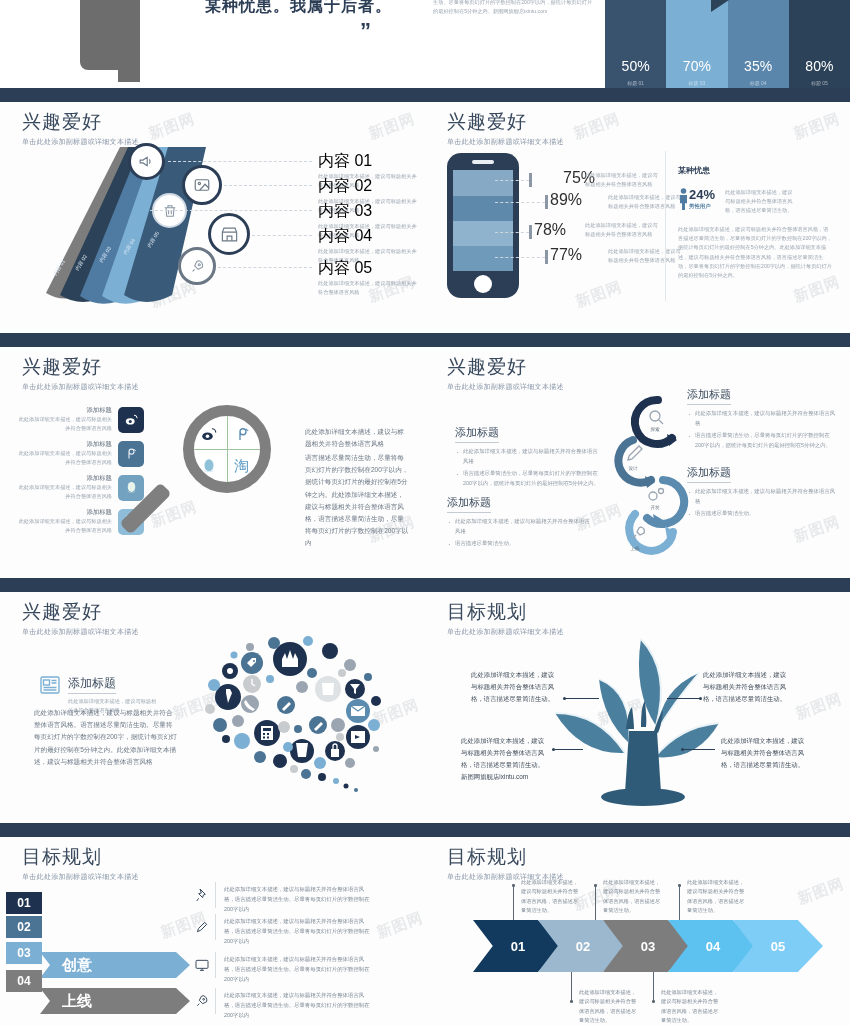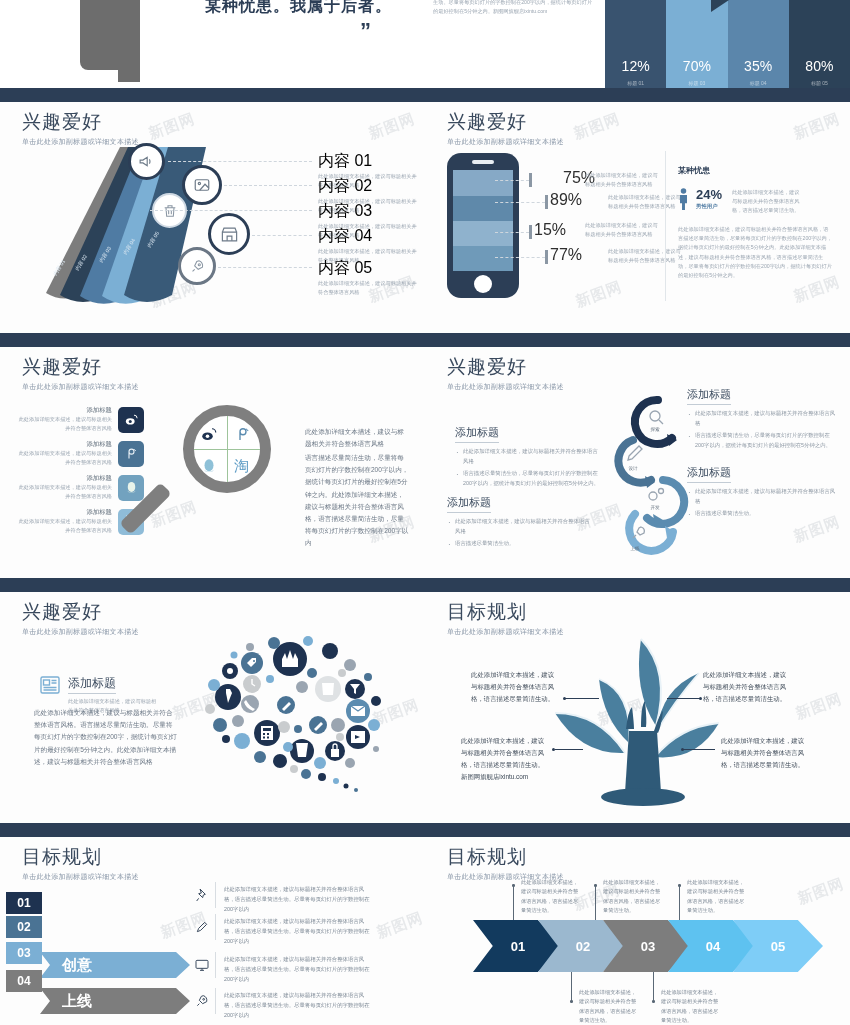--- a/index.html
+++ b/index.html
@@ -119,21 +119,21 @@
     <div class="silhouette" style="left:110px;top:-45px;width:30px;height:70px;"></div>
     <div class="silhouette" style="left:118px;top:20px;width:22px;height:62px;"></div>
     <div style="position:absolute;left:205px;top:-4px;font-size:16px;font-weight:700;color:#2c3e56;letter-spacing:1px;">某种忧患。我属于后者。</div>
     <div style="position:absolute;left:360px;top:20px;font-size:22px;font-weight:700;color:#2c3e56;line-height:1;">”</div>
   </div>
 
   <div class="slide" id="slide1">
     <div class="p6" style="position:absolute;left:8px;top:-2px;width:160px;">生动。尽量将每页幻灯片的字数控制在200字以内，据统计每页幻灯片的最好控制在5分钟之内。新图网旗舰店ixintu.com</div>
     <div class="barwrap">
       <div class="bar" style="height:92px;background:#39536f;">
-        <div class="pct">12%</div>
+        <div class="pct">50%</div>
         <div class="cap">标题 01</div>
       </div>
       <div class="bar" style="height:120px;background:#7bafd4;">
         <div class="pct">70%</div>
         <div class="cap">标题 03</div>
       </div>
       <div class="bar" style="height:104px;background:#5b86ab;">
         <div class="pct">35%</div>
         <div class="cap">标题 04</div>
       </div>
@@ -258,42 +258,42 @@
 
     <div class="tick" style="left:104px;top:78px;height:14px;"></div>
     <div class="bigpct" style="position:absolute;left:109px;top:74px;margin-left:29px;">75%</div>
     <div class="p6" style="position:absolute;left:160px;top:76px;width:75px;">此处添加详细文本描述，建议与标题相关并符合整体语言风格</div>
 
     <div class="tick" style="left:120px;top:100px;height:14px;"></div>
     <div class="bigpct" style="position:absolute;left:125px;top:96px;">89%</div>
     <div class="p6" style="position:absolute;left:183px;top:98px;width:75px;">此处添加详细文本描述，建议与标题相关并符合整体语言风格</div>
 
     <div class="tick" style="left:104px;top:130px;height:14px;"></div>
-    <div class="bigpct" style="position:absolute;left:109px;top:126px;">15%</div>
+    <div class="bigpct" style="position:absolute;left:109px;top:126px;">78%</div>
     <div class="p6" style="position:absolute;left:160px;top:126px;width:75px;">此处添加详细文本描述，建议与标题相关并符合整体语言风格</div>
 
     <div class="tick" style="left:120px;top:155px;height:14px;"></div>
     <div class="bigpct" style="position:absolute;left:125px;top:151px;">77%</div>
     <div class="p6" style="position:absolute;left:183px;top:152px;width:75px;">此处添加详细文本描述，建议与标题相关并符合整体语言风格</div>
 
     <div class="dashline" style="left:70px;top:85px;width:34px;"></div>
     <div class="dashline" style="left:70px;top:107px;width:50px;"></div>
     <div class="dashline" style="left:70px;top:137px;width:34px;"></div>
     <div class="dashline" style="left:70px;top:162px;width:50px;"></div>
 
     <div class="vdiv" style="left:240px;top:56px;height:150px;"></div>
 
     <div style="position:absolute;left:253px;top:70px;width:160px;">
       <div style="font-size:8px;font-weight:700;color:#2c3e56;">某种忧患</div>
       <div style="display:flex;align-items:flex-start;margin-top:12px;">
         <svg width="11" height="22" viewBox="0 0 12 24" fill="#4f7ba3">
           <circle cx="6" cy="3.4" r="3"></circle>
             <path d="M2.2 7.5h7.6v9H7.6V24H4.4v-7.5H2.2z"></path>
         </svg>
-        <div style="margin-left:7px;">
+        <div style="margin-left:0;">
           <div style="font-size:13px;font-weight:700;color:#2c3e56;line-height:1;">24%</div>
           <div style="font-size:5.4px;font-weight:700;color:#4f7ba3;margin-top:2px;">男性用户</div>
         </div>
         <div class="p6" style="margin-left:10px;width:72px;">此处添加详细文本描述，建议与标题相关并符合整体语言风格，语言描述尽量简洁生动。</div>
       </div>
       <div class="p6" style="margin-top:10px;width:155px;">此处添加详细文本描述，建议与标题相关并符合整体语言风格，语言描述尽量简洁生动，尽量将每页幻灯片的字数控制在200字以内，据统计每页幻灯片的最好控制在5分钟之内。此处添加详细文本描述，建议与标题相关并符合整体语言风格，语言描述尽量简洁生动，尽量将每页幻灯片的字数控制在200字以内，据统计每页幻灯片的最好控制在5分钟之内。</div>
     </div>
   </div>
 
   <div class="sep" style="top:333px;height:7px;"></div>

